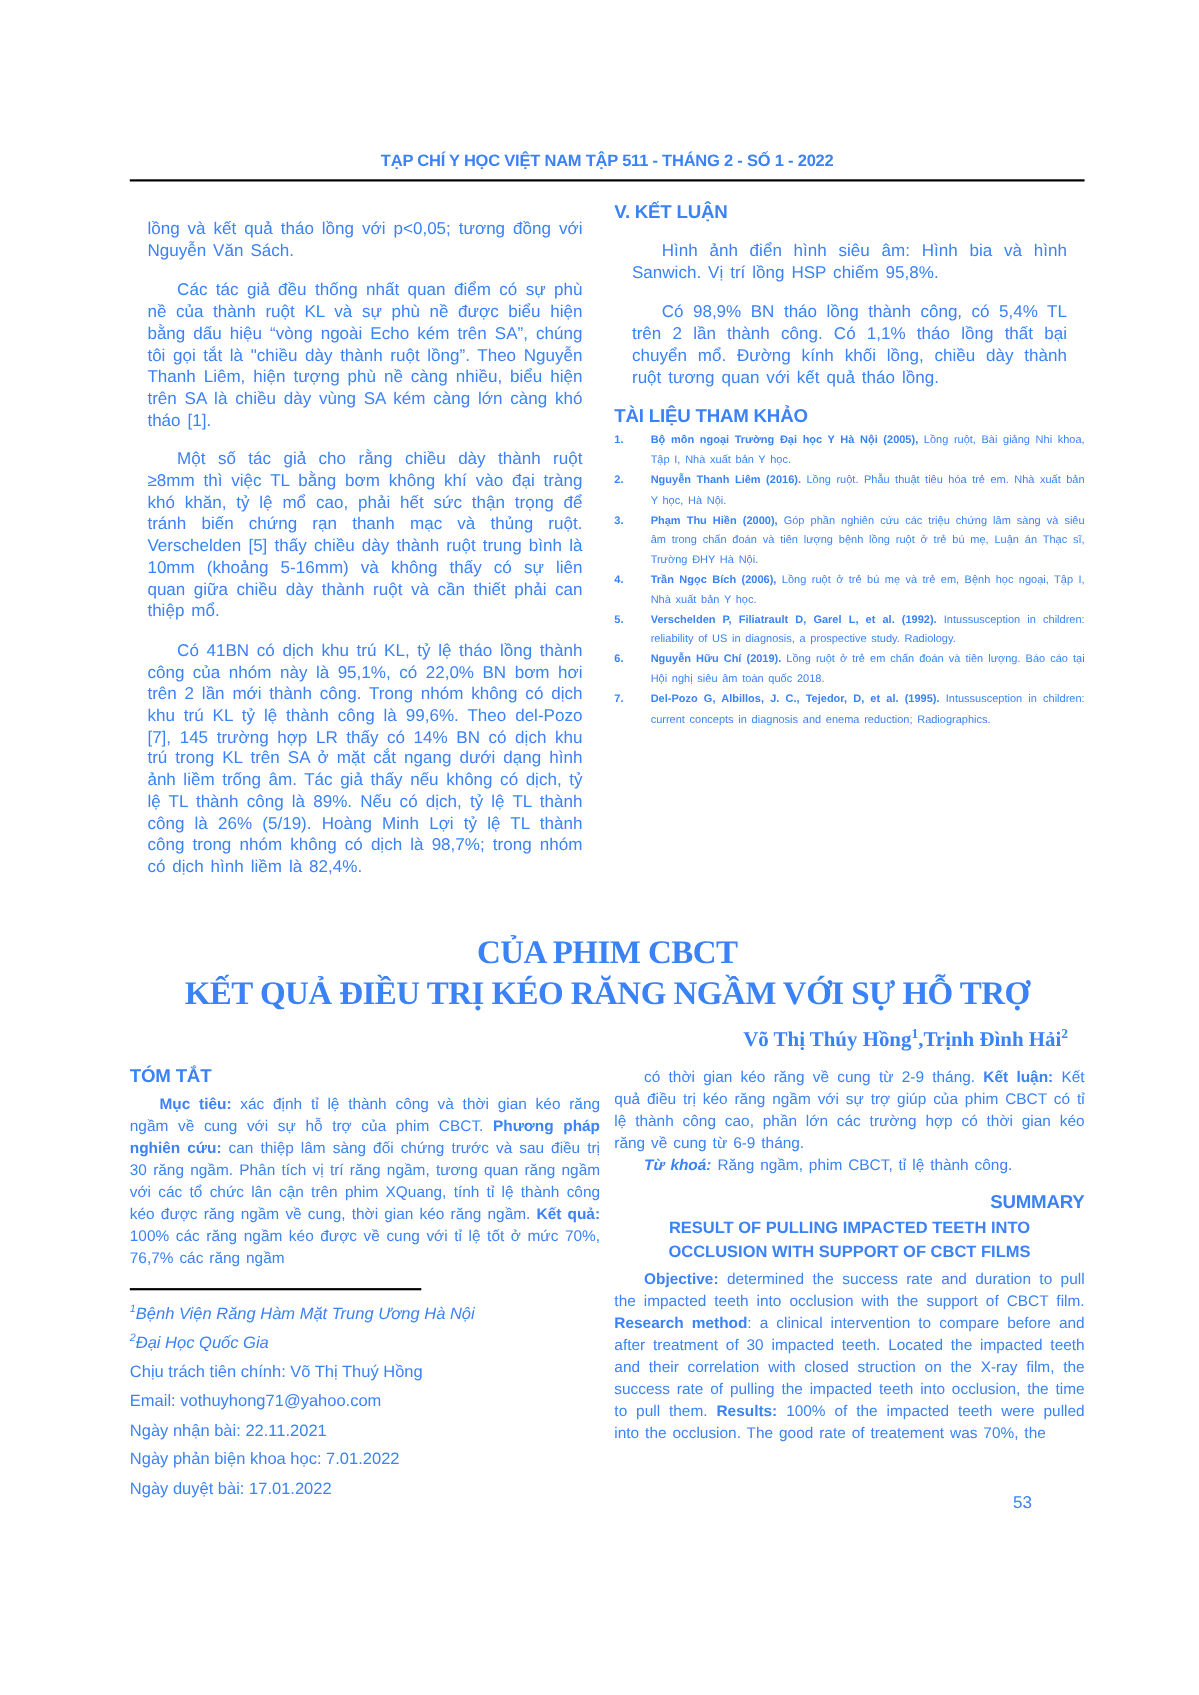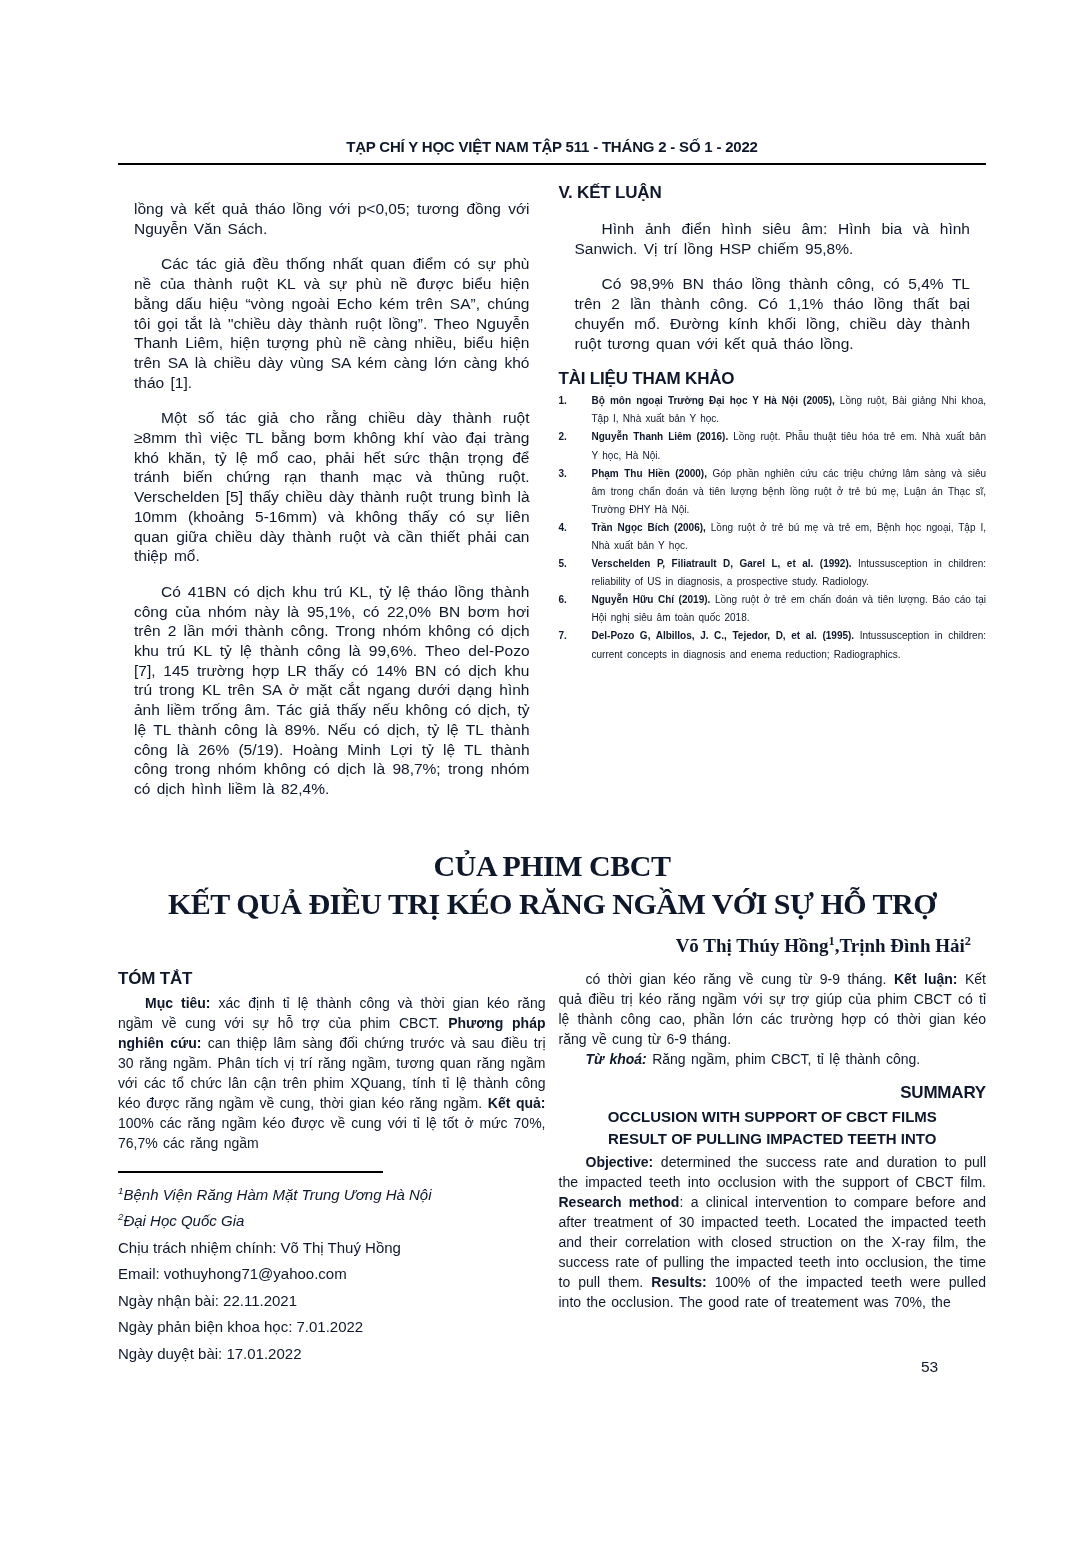--- a/index.html
+++ b/index.html
@@ -1,20 +1,20 @@
 <!DOCTYPE html>
 <html><head>
 <meta charset="utf-8">
 <style>
   html,body{margin:0;padding:0;background:#ffffff;}
   .page{
     position:relative;
     width:1090px;height:1541px;
     background:#ffffff;
-    color:#0f172a;
+    color:#3b82f6;
     font-family:"Liberation Sans", sans-serif;
     overflow:hidden;
   }
   .content{position:absolute;left:118px;top:138px;width:868px;}
 
   
   .journal-header{
     text-align:center;
     font-weight:bold;
     font-size:15px;
@@ -173,38 +173,38 @@
       <div class="col">
         <h2 class="tomtat-heading">TÓM TẮT</h2>
         <div class="abstract">
           <p><span class="b">Mục tiêu:</span><span> xác định tỉ lệ thành công và thời gian kéo răng ngầm về cung với sự hỗ trợ của phim CBCT. </span><span class="b">Phương pháp nghiên cứu:</span><span> can thiệp lâm sàng đối chứng trước và sau điều trị 30 răng ngầm.  Phân tích vị trí răng ngầm, tương quan răng ngầm với các tổ chức lân cận trên phim XQuang, tính tỉ lệ thành công kéo được răng ngầm về cung, thời gian kéo răng ngầm. </span><span class="b">Kết quả:</span><span> 100% các răng ngầm kéo được về cung với tỉ lệ tốt ở mức 70%, 76,7% các răng ngầm</span></p>
         </div>
 
         <hr class="footnote-rule">
         <div class="footnotes">
           <div><sup class="i">1</sup><span class="i">Bệnh Viện Răng Hàm Mặt Trung Ương Hà Nội</span></div>
           <div><sup class="i">2</sup><span class="i">Đại Học Quốc Gia</span></div>
-          <div><span>Chịu trách nhiệm chính: Võ Thị Thuý Hồng</span></div>
+          <div><span>Chịu trách tiên chính: Võ Thị Thuý Hồng</span></div>
           <div><span>Email: vothuyhong71@yahoo.com</span></div>
           <div><span>Ngày nhận bài: 22.11.2021</span></div>
           <div><span>Ngày phản biện khoa học: 7.01.2022</span></div>
           <div><span>Ngày duyệt bài: 17.01.2022</span></div>
         </div>
       </div>
 
       <div class="col">
         <div class="abstract">
-          <p class="no-indent"><span>có thời gian kéo răng về cung từ 9-9 tháng. </span><span class="b">Kết luận:</span><span> Kết quả điều trị kéo răng ngầm với sự trợ giúp của phim CBCT có tỉ lệ thành công cao, phần lớn các trường hợp có thời gian kéo răng về cung từ 6-9 tháng.</span></p>
+          <p class="no-indent"><span>có thời gian kéo răng về cung từ 2-9 tháng. </span><span class="b">Kết luận:</span><span> Kết quả điều trị kéo răng ngầm với sự trợ giúp của phim CBCT có tỉ lệ thành công cao, phần lớn các trường hợp có thời gian kéo răng về cung từ 6-9 tháng.</span></p>
           <p><span class="b i">Từ khoá:</span><span> Răng ngầm, phim CBCT, tỉ lệ thành công.</span></p>
         </div>
 
         <h2 class="summary-heading">SUMMARY</h2>
         <div class="summary-title">
+          <div>RESULT OF PULLING IMPACTED TEETH INTO</div>
           <div>OCCLUSION WITH SUPPORT OF CBCT FILMS</div>
-          <div>RESULT OF PULLING IMPACTED TEETH INTO</div>
         </div>
         <div class="abstract">
           <p><span class="b">Objective:</span><span> determined the success rate and duration to pull the impacted teeth into occlusion with the support of CBCT film. </span><span class="b">Research method</span><span>: a clinical intervention to compare before and after treatment of 30 impacted teeth. Located the impacted teeth and their correlation with closed struction on the X-ray film, the success rate of pulling the impacted teeth into occlusion, the time to pull them. </span><span class="b">Results:</span><span> 100% of the impacted teeth were pulled into the occlusion. The good rate of treatement was 70%, the</span></p>
         </div>
       </div>
     </div>
 
   </div>
 
   <div class="page-num">53</div>

